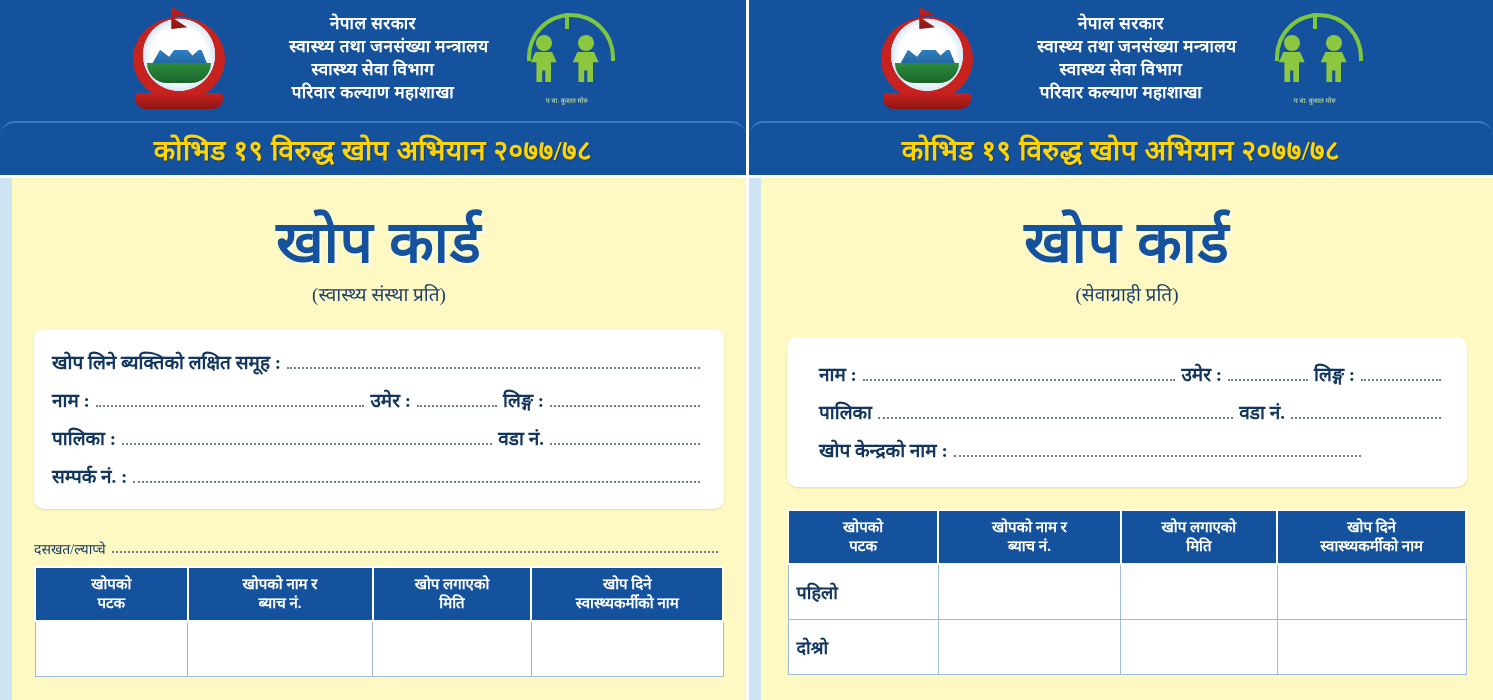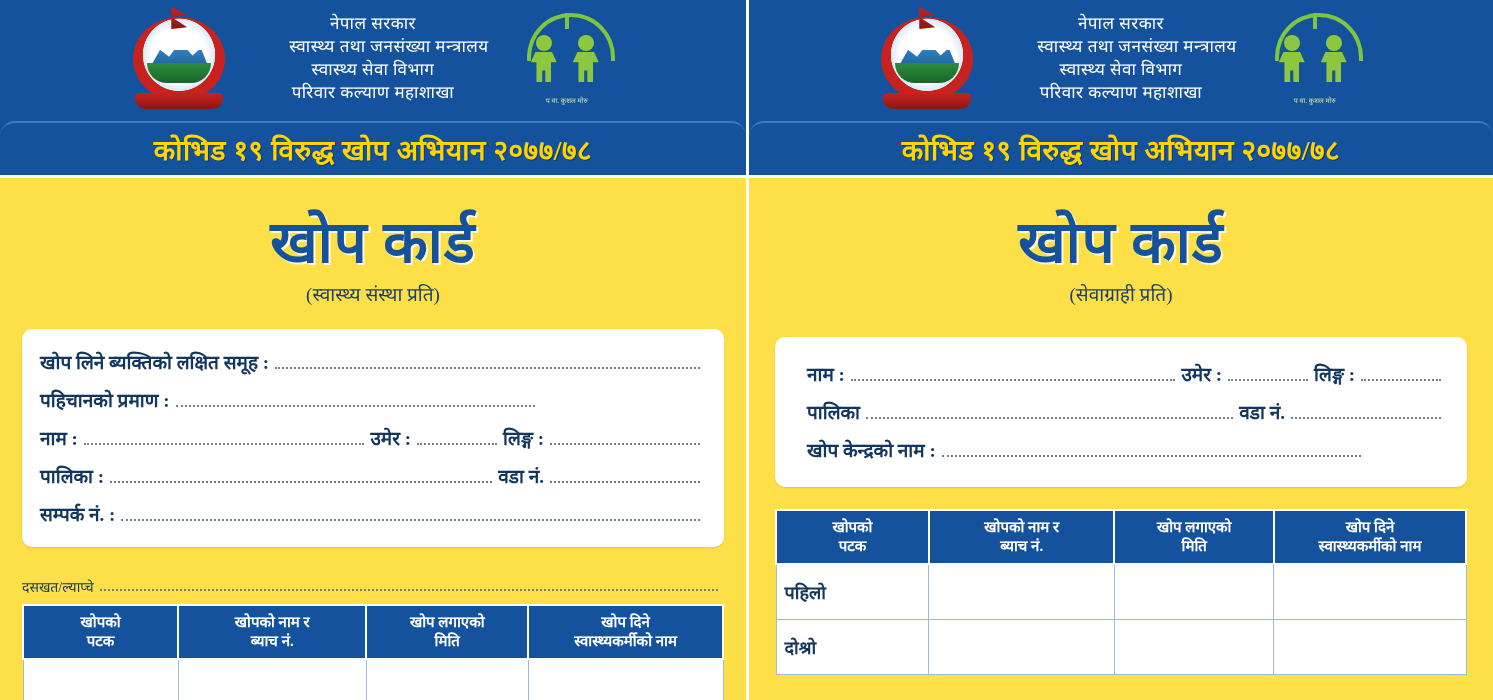--- a/index.html
+++ b/index.html
@@ -89,21 +89,21 @@
     width: 88px; height: 16px;
     background: linear-gradient(180deg,#c8221f,#8d1513);
     border-radius: 4px 4px 10px 10px;
   }
 
   .gov-lines {
     text-align: center;
     color: #ffffff;
     line-height: 1.35;
     font-family: "Liberation Serif", serif;
-    font-weight: normal;
+    font-weight: bold;
     letter-spacing: .5px;
   }
   .gov-lines div { white-space: nowrap; }
   .gov-l1 { font-size: 17px; }
   .gov-l2 { font-size: 17px; margin-left: 32px; }
   .gov-l3 { font-size: 17px; }
   .gov-l4 { font-size: 17px; }
 
   .fw-logo {
     width: 104px;
@@ -176,21 +176,22 @@
     letter-spacing: .5px;
     text-shadow: 1px 1px 0 #0b3a73;
     white-space: nowrap;
   }
 
   
   .body-area {
     position: relative;
     padding: 0;
     height: 522px;
-    background: #fde047;
+    background: #fef9c3;
+    margin-left: 12px;
   }
   .title-main {
     text-align: center;
     color: #14529e;
     font-family: "Liberation Serif", serif;
     font-weight: bold;
     font-size: 58px;
     padding-top: 22px;
     letter-spacing: 1px;
     text-shadow: 2px 2px 0 rgba(255,255,255,.8);
@@ -329,25 +330,20 @@
       <div class="title-main">खोप कार्ड</div>
       <div class="title-sub">(स्वास्थ्य संस्था प्रति)</div>
 
       <div class="form-box">
 
         <div class="frow">
           <span class="lbl">खोप लिने ब्यक्तिको लक्षित समूह :</span>
           <span class="dots"></span>
         </div>
 
-        <div class="frow">
-          <span class="lbl">पहिचानको प्रमाण :</span>
-          <span class="dots grow2"></span>
-          <span style="flex:0 0 165px"></span>
-        </div>
 
         <div class="frow">
           <span class="lbl">नाम :</span>
           <span class="dots"></span>
           <span class="lbl">उमेर :</span>
           <span class="dots short"></span>
           <span class="lbl">लिङ्ग :</span>
           <span class="dots mid"></span>
         </div>
 

